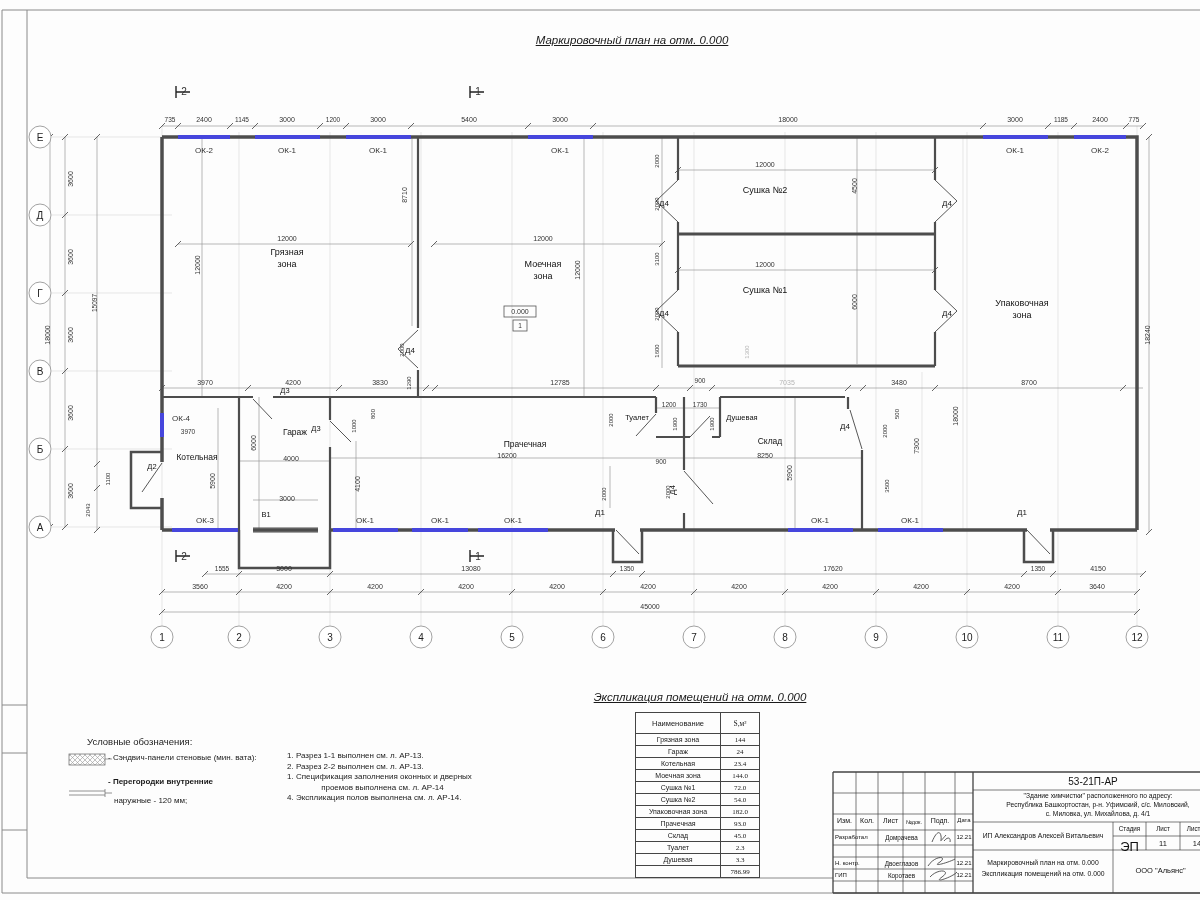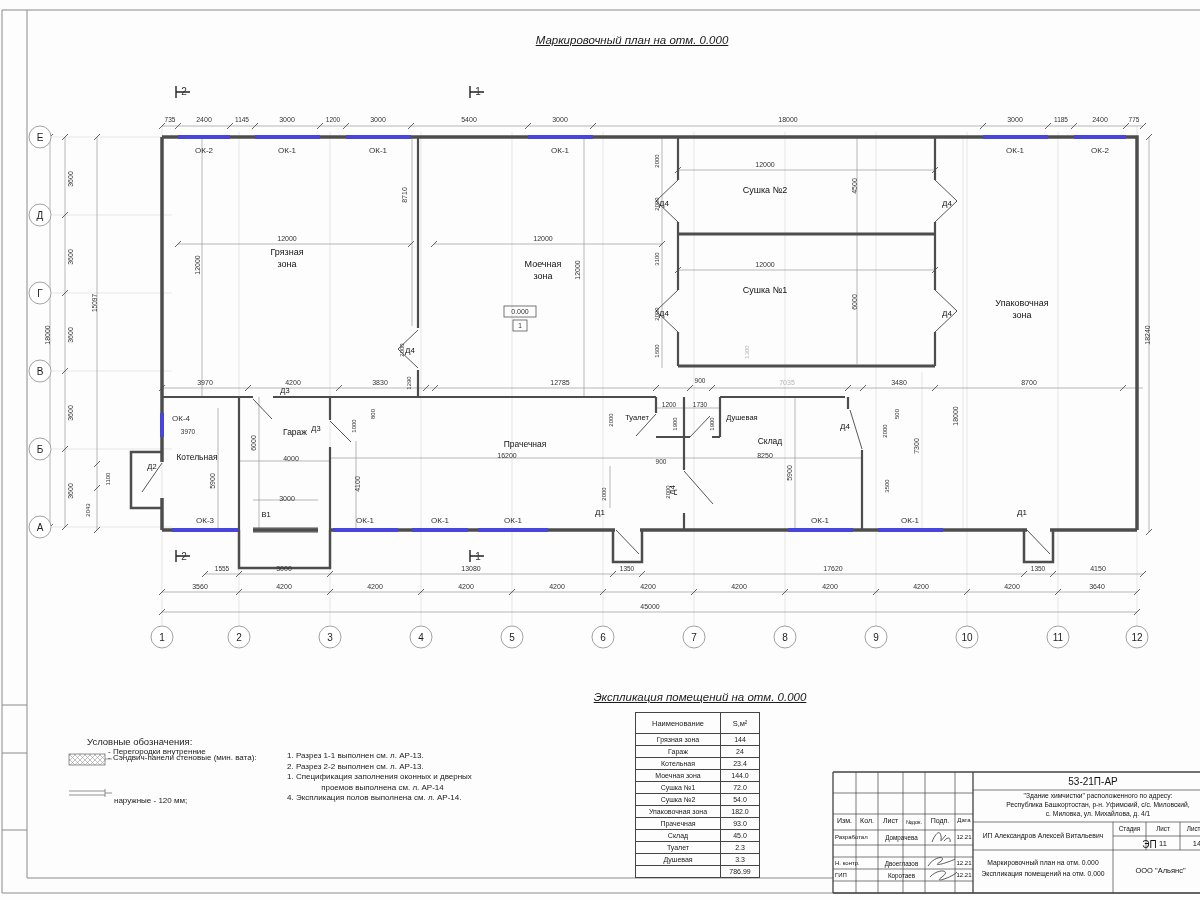--- a/index.html
+++ b/index.html
@@ -6,21 +6,21 @@
   body{width:1200px;height:900px;background:#fdfdfd;position:relative;overflow:hidden;
        font-family:"Liberation Sans", sans-serif;color:#222;}
   svg{position:absolute;left:0;top:0;font-family:"Liberation Sans", sans-serif;}
   .abs{position:absolute;}
   .ttl{font-style:italic;text-decoration:underline;font-size:11.5px;text-align:center;color:#1a1a1a;}
   .small{font-size:8px;line-height:10.5px;color:#1a1a1a;}
   #exp-table{border-collapse:collapse;font-size:7px;}
   #exp-table td,#exp-table th{border:1px solid #444;text-align:center;padding:0 2px;height:11px;font-weight:normal;color:#1a1a1a;}
   #exp-table th{height:20px;font-size:7.5px;}
   #exp-table td:first-child{width:80px;}
-  #exp-table td:last-child,#exp-table th:last-child{width:34px;}
+  #exp-table td:last-child,#exp-table th:last-child{width:34px;font-family:Liberation Serif, serif;}
   .tb{position:absolute;font-size:7px;color:#111;white-space:nowrap;}
   .tbc{text-align:center;}
 </style>
 </head>
 <body>
 
 <svg width="1200" height="900" viewBox="0 0 1200 900">
   <defs>
     <pattern id="hatch" patternUnits="userSpaceOnUse" width="5" height="5">
       <path d="M0 5L5 0M0 0L5 5" stroke="#999" stroke-width="0.6"></path>
@@ -295,21 +295,21 @@
       <text x="40" y="530.5" font-size="10" fill="#222" text-anchor="middle">А</text>
     </g>
 </svg>
 
 <div class="abs ttl" style="left:432px;top:34px;width:400px;">Маркировочный план на отм. 0.000</div>
 <div class="abs ttl" style="left:550px;top:691px;width:300px;">Экспликация помещений на отм. 0.000</div>
 
 <div class="abs" style="left:87px;top:736px;font-size:9.5px;">Условные обозначения:</div>
 <div class="abs small" style="left:108px;top:753px;">- Сэндвич-панели стеновые (мин. вата):</div>
 <div class="abs small" style="left:114px;top:764px;margin-top:32px;">наружные - 120 мм;</div>
-<div class="abs small" style="left:108px;top:747px;">- Перегородки внутренние</div>
+<div class="abs small" style="left:108px;top:777px;font-weight:bold;">- Перегородки внутренние</div>
 
 <div class="abs" style="left:287px;top:751px;">
   <div class="small">1. Разрез 1-1 выполнен см. л. АР-13.</div>
   <div class="small">2. Разрез 2-2 выполнен см. л. АР-13.</div>
   <div class="small">1. Спецификация заполнения оконных и дверных</div>
   <div class="small" style="padding-left:6px;text-align:center;">проемов выполнена см. л. АР-14</div>
   <div class="small">4. Экспликация полов выполнена см. л. АР-14.</div>
 </div>
 
 <table id="exp-table" class="abs" style="left:635px;top:712px;">
@@ -387,18 +387,18 @@
 <div class="tb" style="left:835px;top:860px;font-size:6px;">Н. контр.</div>
 <div class="tb tbc" style="left:878px;top:860px;width:47px;font-size:6.3px;">Двоеглазов</div>
 <div class="tb tbc" style="left:955px;top:860px;width:18px;font-size:6px;">12.21</div>
 <div class="tb" style="left:835px;top:872px;font-size:6px;">ГИП</div>
 <div class="tb tbc" style="left:878px;top:872px;width:47px;font-size:6.3px;">Коротаев</div>
 <div class="tb tbc" style="left:955px;top:872px;width:18px;font-size:6px;">12.21</div>
 <div class="tb tbc" style="left:973px;top:832px;width:140px;font-size:6.8px;">ИП Александров Алексей Витальевич</div>
 <div class="tb tbc" style="left:1113px;top:825px;width:33px;font-size:6.3px;">Стадия</div>
 <div class="tb tbc" style="left:1146px;top:825px;width:34px;font-size:6.3px;">Лист</div>
 <div class="tb tbc" style="left:1180px;top:825px;width:34px;font-size:6.3px;">Листов</div>
-<div class="tb tbc" style="left:1113px;top:839px;width:33px;font-size:10px;padding-left:20px;">ЭП</div>
+<div class="tb tbc" style="left:1113px;top:839px;width:33px;font-size:13px;">ЭП</div>
 <div class="tb tbc" style="left:1146px;top:839px;width:34px;font-size:7.5px;">11</div>
 <div class="tb tbc" style="left:1180px;top:839px;width:34px;font-size:7.5px;">14</div>
 <div class="tb tbc" style="left:973px;top:859px;width:140px;font-size:6.8px;">Маркировочный план на отм. 0.000</div>
 <div class="tb tbc" style="left:973px;top:870px;width:140px;font-size:6.8px;">Экспликация помещений на отм. 0.000</div>
 <div class="tb tbc" style="left:1113px;top:866px;width:95px;font-size:7.5px;">ООО "Альянс"</div>
 
 </body></html>

